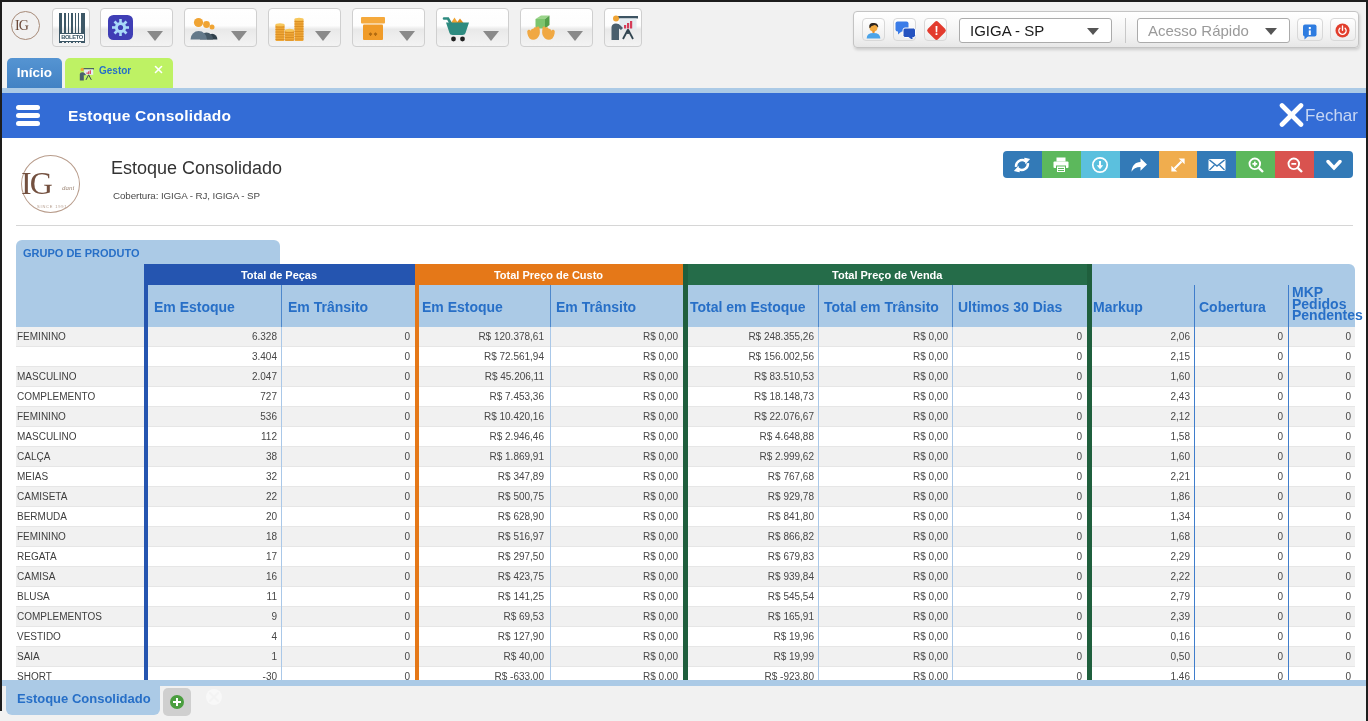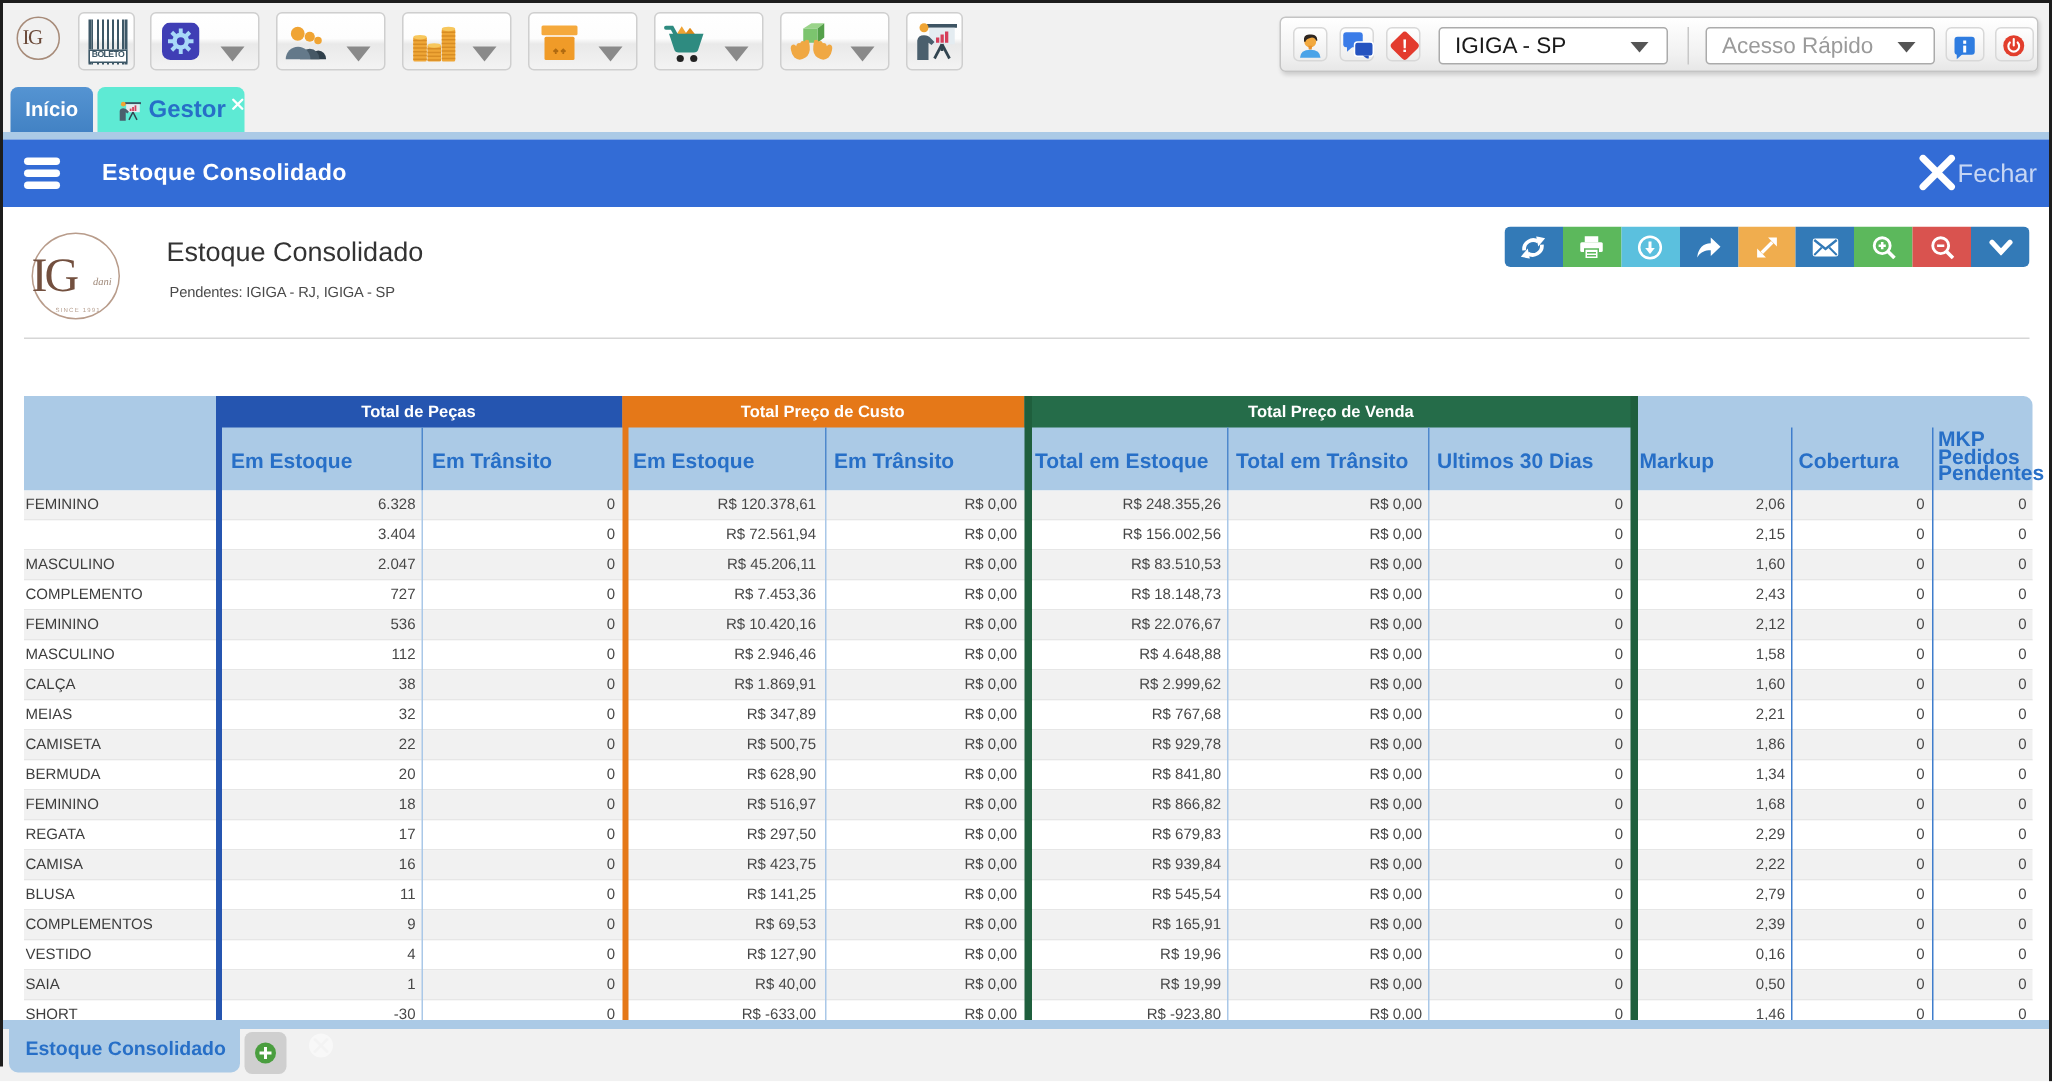--- a/index.html
+++ b/index.html
@@ -18,21 +18,21 @@
 
 #lg1{left:11px;top:11px;width:29px;height:29px;border:1px solid #a78b79;border-radius:50%;}
 #lg1 span{position:absolute;left:3px;top:6px;font-family:"Liberation Serif",serif;font-size:14px;color:#6b4a3a;letter-spacing:-1px}
 
 #rgrp{left:853px;top:11px;width:506px;height:37px;background:linear-gradient(#ffffff,#f1f1f1 70%,#e7e7e7);border:1px solid #c4c4c4;border-radius:4px;box-shadow:1px 2px 3px rgba(0,0,0,0.15)}
 .sbtn{position:absolute;top:18px;width:23px;height:23px;border:1px solid #d8d8d8;border-radius:4px;background:linear-gradient(#fff, #ededed)}
 .sel{position:absolute;top:17.5px;height:25px;background:#fff;border:1px solid #ababab;border-radius:3px;font-size:15px;color:#1a1a1a;line-height:23px;padding-left:10px}
 .sarr{position:absolute;width:0;height:0;border-left:6px solid transparent;border-right:6px solid transparent;border-top:7px solid #555}
 
 #tab-inicio{left:7px;top:58px;width:55px;height:30px;background:linear-gradient(#5594d2,#4282c4);border-radius:5px 5px 0 0;color:#fff;font-weight:bold;font-size:13.5px;text-align:center;line-height:30px}
-#tab-gestor{left:65px;top:58px;width:98px;height:30px;background:#5eead4;border-radius:5px 5px 0 0;color:#276fc7;font-weight:bold;font-size:16px}
+#tab-gestor{left:65px;top:58px;width:108px;height:30px;background:#bef264;border-radius:5px 5px 0 0;color:#276fc7;font-weight:bold;font-size:10px}
 #strip-top{left:0;top:88px;width:1368px;height:5px;background:#abcae6}
 
 #bluebar{left:0;top:93px;width:1366px;height:44.5px;background:#336cd6}
 #hamb{left:16px;top:12px;width:24px;height:21px}
 #hamb div{position:absolute;left:0;width:24px;height:4.5px;border-radius:2.5px;background:#fff}
 #bluebar h1{position:absolute;left:68px;top:0;height:44px;line-height:45px;font-size:15.5px;color:#fff;font-weight:bold;letter-spacing:.2px}
 #fechar{position:absolute;right:8px;top:0;height:44px;line-height:45px;font-size:17px;color:rgba(255,255,255,.72);font-weight:400}
 
 #lg2{left:21px;top:155px;width:59px;height:58px;border:1px solid #b89c8b;border-radius:50%}
 #lg2 .ig{position:absolute;left:-1px;top:9px;font-family:"Liberation Serif",serif;font-size:32px;color:#73503f;letter-spacing:-2px}
@@ -289,21 +289,21 @@
       </svg>
    <div id="fechar">Fechar</div>
  </div>
 
  <div class="abs" id="lg2">
       <span class="ig">IG</span>
       <span class="scr">dani</span>
       <span class="snc">SINCE 1991</span>
     </div>
  <div class="abs" id="ctitle">Estoque Consolidado</div>
- <div class="abs" id="csub">Pendentes: IGIGA - RJ, IGIGA - SP</div>
+ <div class="abs" id="csub">Cobertura: IGIGA - RJ, IGIGA - SP</div>
  <div class="abs" id="hline"></div>
 
  <div class="abs" id="mtb">
   <div class="mb c-pri">
         <svg width="17" height="15" viewBox="0 0 17 15">
     <path d="M2.6,9.4 A6.1,6.1 0 0 1 12.0,3.6" stroke="#fff" stroke-width="2.5" fill="none"></path>
     <polygon points="10.6,0.0 16.6,1.4 12.0,6.8" fill="#fff"></polygon>
     <path d="M14.4,5.6 A6.1,6.1 0 0 1 5.0,11.4" stroke="#fff" stroke-width="2.5" fill="none"></path>
     <polygon points="6.4,15.0 0.4,13.6 5.0,8.2" fill="#fff"></polygon>
   </svg>
@@ -358,20 +358,23 @@
     <line x1="4.4" y1="6.8" x2="9.2" y2="6.8" stroke="#fff" stroke-width="1.7"></line>
   </svg>
       </div>
   <div class="mb c-pri">
         <svg width="16" height="11" viewBox="0 0 16 11">
     <path d="M2,2 L8,8.5 L14,2" stroke="#fff" stroke-width="3.4" fill="none" stroke-linecap="round"></path>
   </svg>
       </div>
  </div>
 
+ <div class="abs lb" id="th-tab">
+      <span>GRUPO DE PRODUTO</span>
+    </div>
  <div class="abs lb" id="th-main"></div>
  <div class="abs" id="gb-blue"></div>
  <div class="abs" id="gb-orange"></div>
  <div class="abs" id="gb-green"></div>
  <div class="gt" style="left:143.5px;width:271px">Total de Peças</div>
  <div class="gt" style="left:682.5px;width:409.5px">Total Preço de Venda</div>
  <div class="gt" style="left:414.5px;width:268px">Total Preço de Custo</div>
  <div class="sh" style="left:154px">Em Estoque</div>
  <div class="sh" style="left:288px">Em Trânsito</div>
  <div class="sh" style="left:422px">Em Estoque</div>

